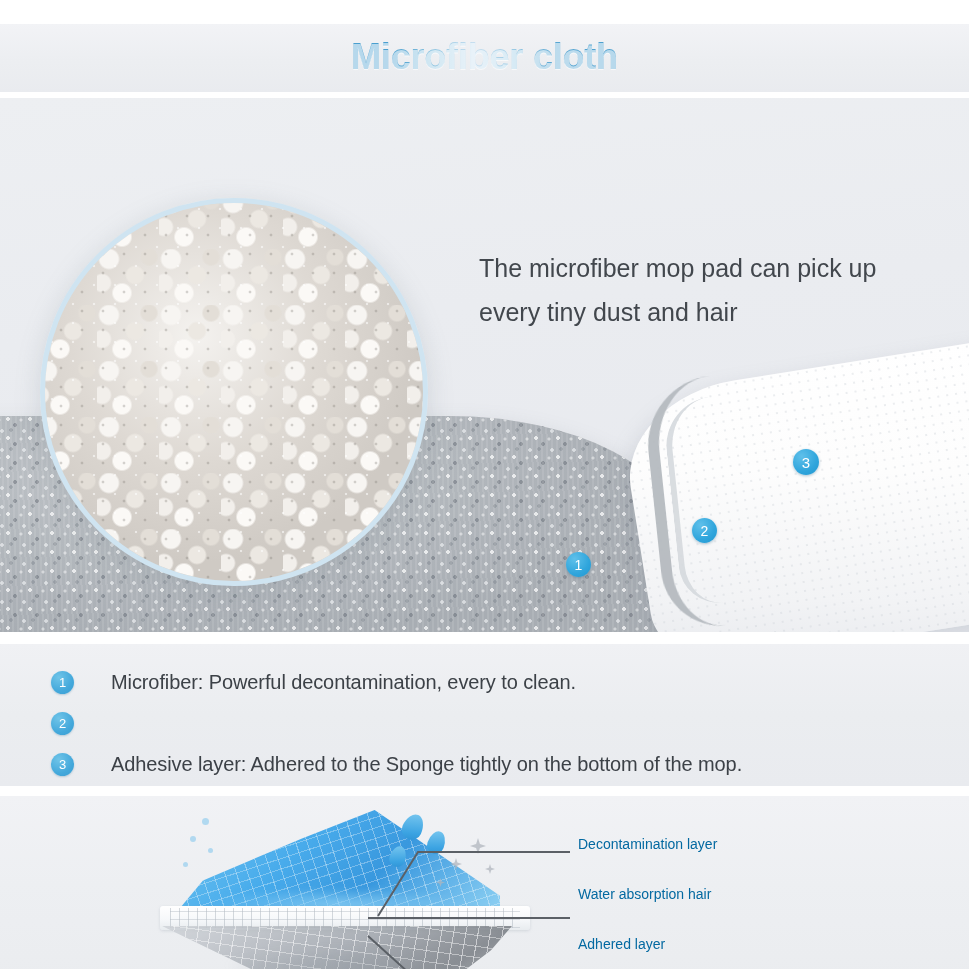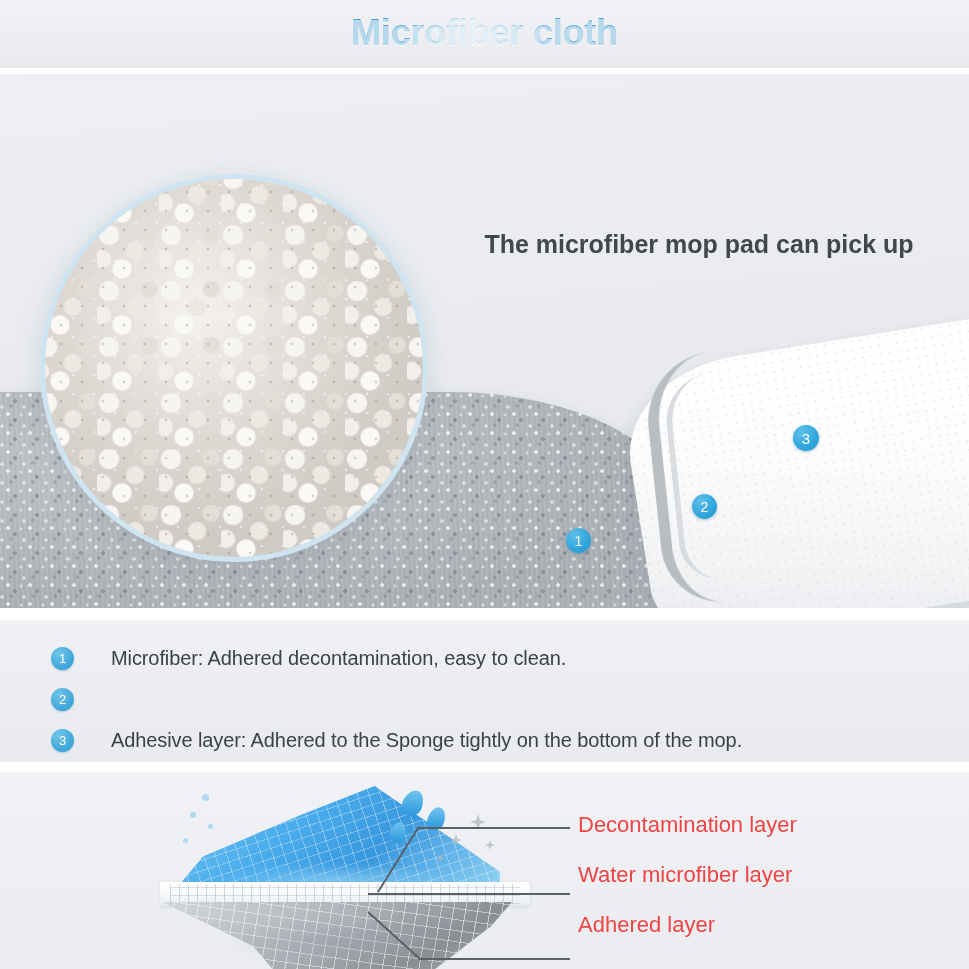--- a/index.html
+++ b/index.html
@@ -4,21 +4,21 @@
 <title>Microfiber cloth</title>
 <style>
   * { margin:0; padding:0; box-sizing:border-box; }
   html,body { width:969px; height:969px; overflow:hidden; }
   body {
     font-family:"Liberation Sans", sans-serif;
     background:#ffffff;
     color:#3b4046;
     -webkit-font-smoothing:antialiased;
   }
-  .page { position:relative; width:969px; height:760px; background:#ffffff; }
+  .page { position:relative; width:969px; height:760px; background:#ffffff;margin-top:24px; }
 
   
   .title-band {
     position:absolute; left:0; top:0; width:969px; height:68px;
     background:linear-gradient(180deg,#f2f3f6 0%,#eceef1 55%,#e9ebef 100%);
     display:flex; align-items:center; justify-content:center;
   }
   .title-text {
     font-size:36px; font-weight:700; letter-spacing:-0.2px;
     background:linear-gradient(90deg,
@@ -123,21 +123,21 @@
     content:""; position:absolute; inset:0;
     background-image:
       radial-gradient(circle at 7px 6px, rgba(255,255,255,.55) 1.1px, transparent 1.6px),
       radial-gradient(circle at 16px 13px, rgba(120,115,108,.30) 1.2px, transparent 1.7px);
     background-size:21px 19px,21px 19px;
   }
 
   
   .hero-caption {
     position:absolute; left:479px; top:148px; width:440px;
-    font-size:25px; line-height:44px; color:#42474d; font-weight:700;text-align:center;
+    font-size:25px; line-height:44px; color:#42474d; font-weight:400;
   }
 
   
   .badge {
     position:absolute; border-radius:50%;
     background:radial-gradient(circle at 34% 28%, #5fc0ea 0%, #2fa5dc 60%, #2296cf 100%);
     color:#ffffff; font-size:14px; font-weight:400;
     display:flex; align-items:center; justify-content:center;
     box-shadow:0 1px 3px rgba(20,90,130,.35);
   }
@@ -236,21 +236,21 @@
   .dust { position:absolute; background:rgba(176,182,190,.75);
           clip-path:polygon(50% 0%,62% 38%,100% 50%,62% 62%,50% 100%,38% 62%,0% 50%,38% 38%); }
   .dust.s1 { left:320px; top:42px; width:16px; height:16px; }
   .dust.s2 { left:300px; top:62px; width:12px; height:12px; }
   .dust.s3 { left:335px; top:68px; width:10px; height:10px; }
   .dust.s4 { left:286px; top:82px; width:9px; height:9px; }
 
   
   .leaders { position:absolute; left:0; top:0; width:969px; height:197px; }
   .layer-label {
-    position:absolute; left:578px; font-size:22px; color:#ef4444; white-space:nowrap;
+    position:absolute; left:578px; font-size:14px; color:#0369a1; white-space:nowrap;
   }
   #layer-label-0 { top:812px; }
   #layer-label-1 { top:862px; }
   #layer-label-2 { top:912px; }
 </style>
 </head>
 <body>
 
 <div class="page">
 
@@ -264,33 +264,34 @@
     <div class="pad-gray"></div>
 
     <div class="pad-white"></div>
     <div class="fold-edge"></div>
     <div class="fold-edge2"></div>
 
     <div class="zoom-circle"></div>
 
     <div class="hero-caption">
       <div>The microfiber mop pad can pick up</div>
+      <div>every tiny dust and hair</div>
     </div>
 
     <div class="badge" id="badge-1">1</div>
     <div class="badge" id="badge-2">2</div>
     <div class="badge" id="badge-3">3</div>
   </div>
   <div class="divider" style="top:608px;height:12px;"></div>
 
   <div class="features">
 
     <div class="feature-row">
       <span class="feature-num">1</span>
-      <span class="feature-text">Microfiber: Adhered decontamination, easy to clean.</span>
+      <span class="feature-text">Microfiber: Powerful decontamination, every to clean.</span>
     </div>
 
     <div class="feature-row">
       <span class="feature-num">2</span>
     </div>
 
     <div class="feature-row">
       <span class="feature-num">3</span>
       <span class="feature-text">Adhesive layer: Adhered to the Sponge tightly on the bottom of the mop.</span>
     </div>
@@ -322,16 +323,16 @@
     </div>
   </div>
 
   <svg class="leaders" style="position:absolute;left:0;top:772px;" width="969" height="197">
     <polyline points="378,120 418,56 570,56" fill="none" stroke="#5b6066" stroke-width="2"></polyline>
     <line x1="368" y1="122" x2="570" y2="122" stroke="#5b6066" stroke-width="2"></line>
     <polyline points="368,140 420,187 570,187" fill="none" stroke="#5b6066" stroke-width="2"></polyline>
   </svg>
 
   <div class="layer-label" id="layer-label-0">Decontamination layer</div>
-  <div class="layer-label" id="layer-label-1">Water microfiber layer</div>
+  <div class="layer-label" id="layer-label-1">Water absorption hair</div>
   <div class="layer-label" id="layer-label-2">Adhered layer</div>
 
 </div>
 
 </body></html>

